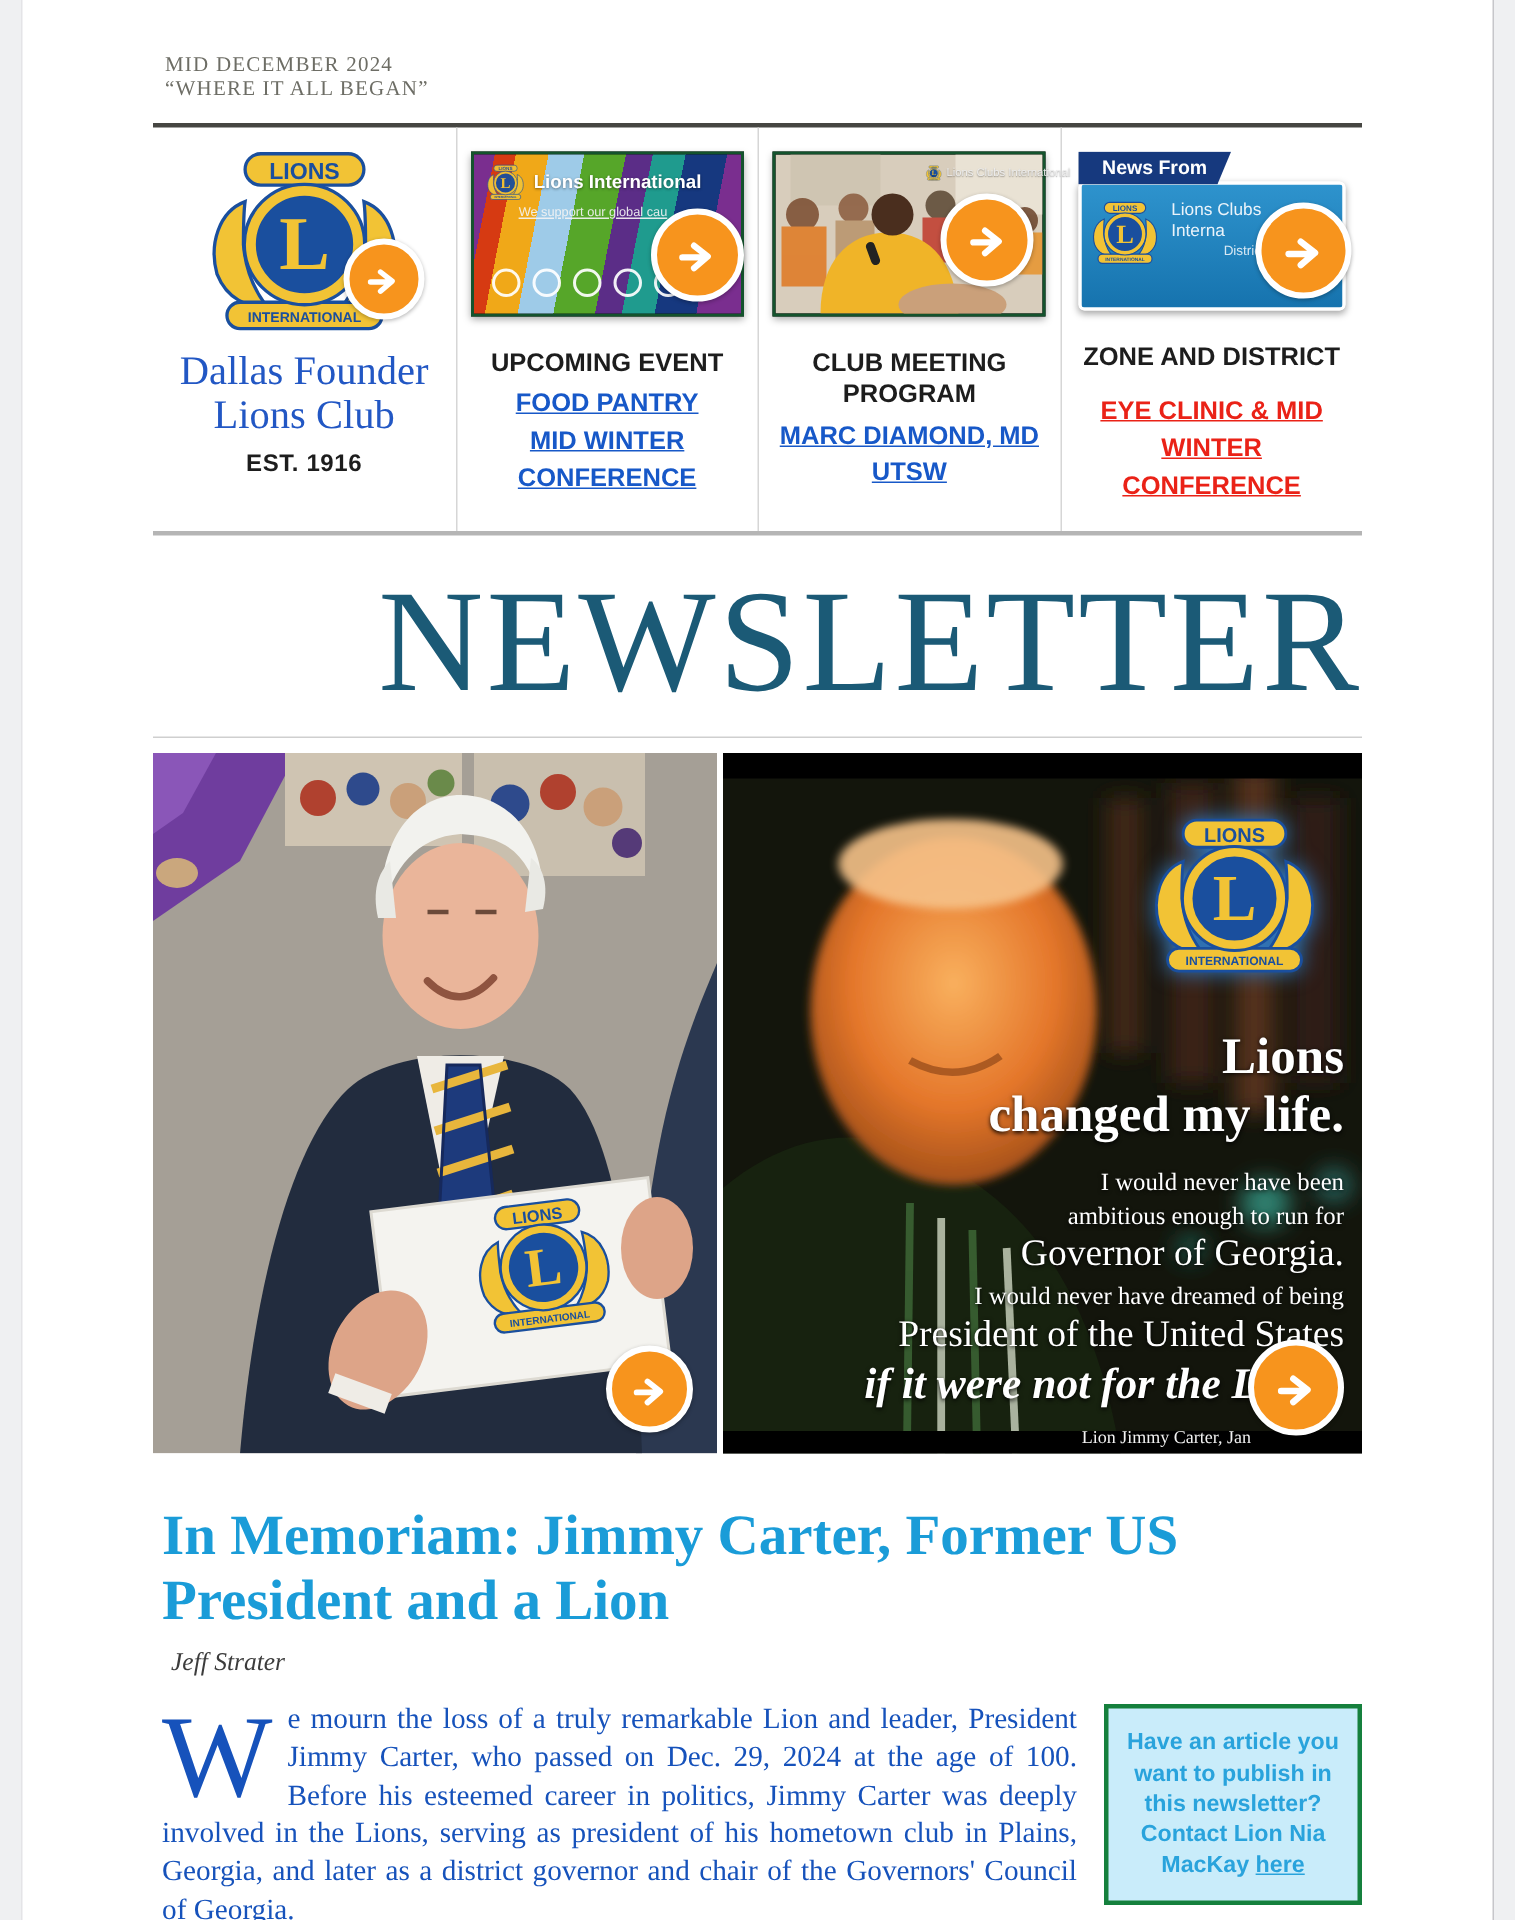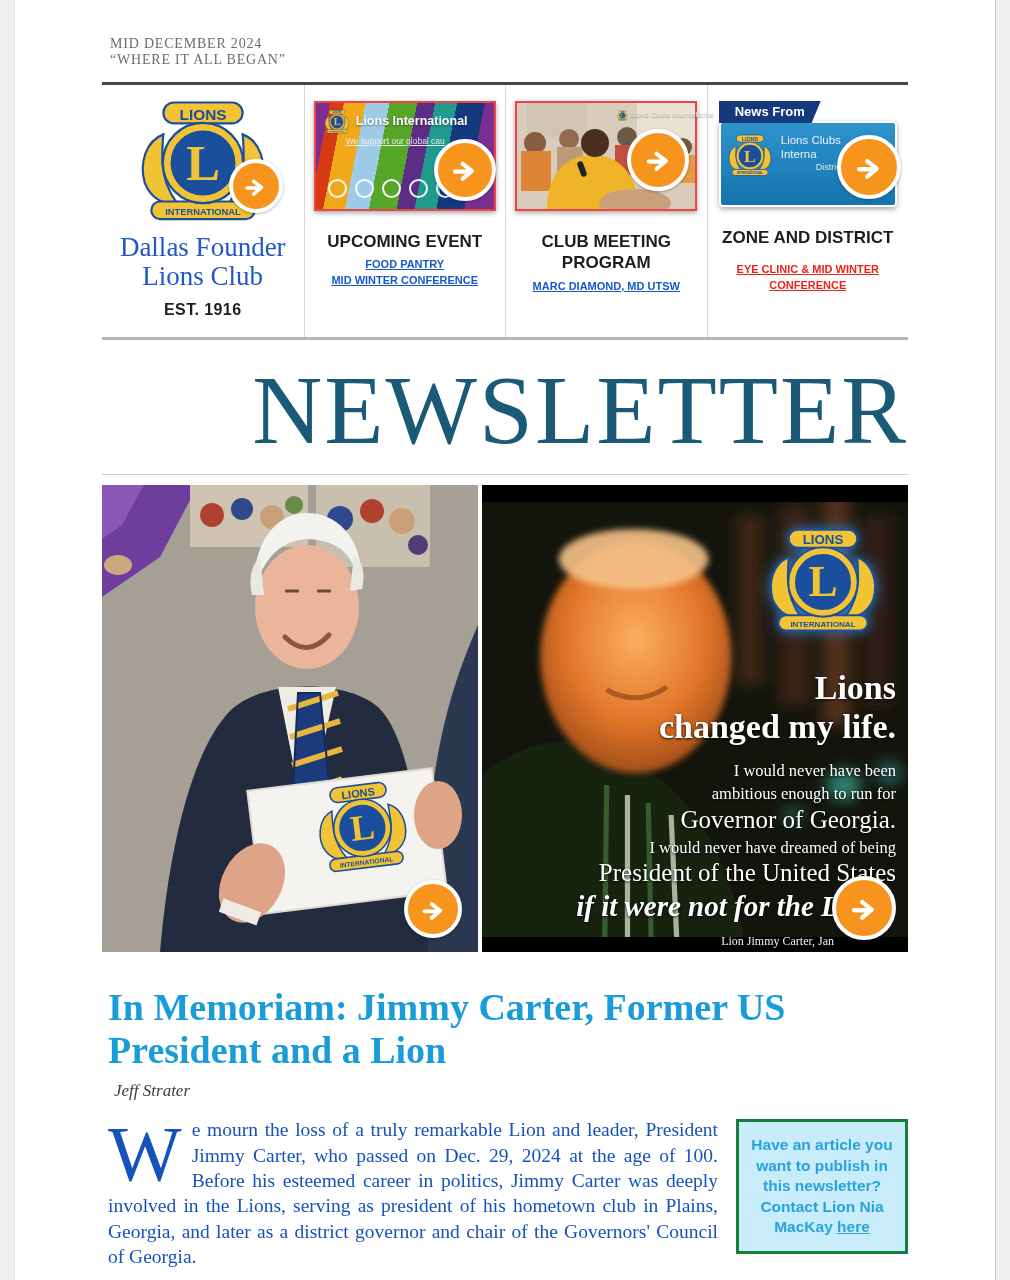--- a/index.html
+++ b/index.html
@@ -19,26 +19,26 @@
   .band-col + .band-col{border-left:1px solid #d6d6d6;}
 
   .logo-wrap{position:relative;width:132px;margin:0 auto;}
   .emblem-main{width:132px;height:132px;display:block;}
   .badge{position:absolute;background:#f7941d;border:4px solid #fff;border-radius:50%;
          display:flex;align-items:center;justify-content:center;box-shadow:0 1px 3px rgba(0,0,0,.3);cursor:pointer;}
   .badge svg{width:58%;height:58%;}
   .club-name{font-family:"Liberation Serif",serif;font-size:27px;color:#2257c4;line-height:1.08;margin-top:4px;}
   .est{font-size:16px;font-weight:bold;color:#1d1d1d;margin-top:10px;letter-spacing:.4px;}
 
-  .thumb{position:relative;width:178px;height:106px;margin:4px auto 0;border:2px solid #ef4444;
+  .thumb{position:relative;width:178px;height:106px;margin:4px auto 0;border:2px solid #14532d;
          box-shadow:0 2px 5px rgba(0,0,0,.35);overflow:visible;background:#000000;}
   .thumb .scene-abs{position:absolute;inset:0;width:100%;height:100%;}
   .card-heading{font-size:17px;font-weight:bold;color:#1d1d1d;margin-top:20px;line-height:1.25;}
   .card-links{margin-top:5px;}
-  .card-link{display:block;font-size:11px;font-weight:bold;color:#1758c8;text-decoration:underline;
+  .card-link{display:block;font-size:17px;font-weight:bold;color:#1758c8;text-decoration:underline;
              line-height:1.45;cursor:pointer;}
   .card-link.red{color:#ea2217;margin-top:14px;}
 
   
   .stripes{position:absolute;inset:0;background:linear-gradient(101deg,
       #7a2e8f 0%,#7a2e8f 7%,#d63a12 7%,#d63a12 14%,#f0a818 14%,#f0a818 25%,
       #9ecbe8 25%,#9ecbe8 37%,#56a629 37%,#56a629 51%,#5b2d87 51%,#5b2d87 60%,
       #1f9b8e 60%,#1f9b8e 71%,#16387f 71%,#16387f 85%,#7a2e8f 85%);}
   .t2-emblem{position:absolute;top:6px;left:8px;width:26px;height:26px;opacity:.95;}
   .t2-title{position:absolute;top:11px;left:40px;color:#fff;font-weight:bold;font-size:12.5px;

